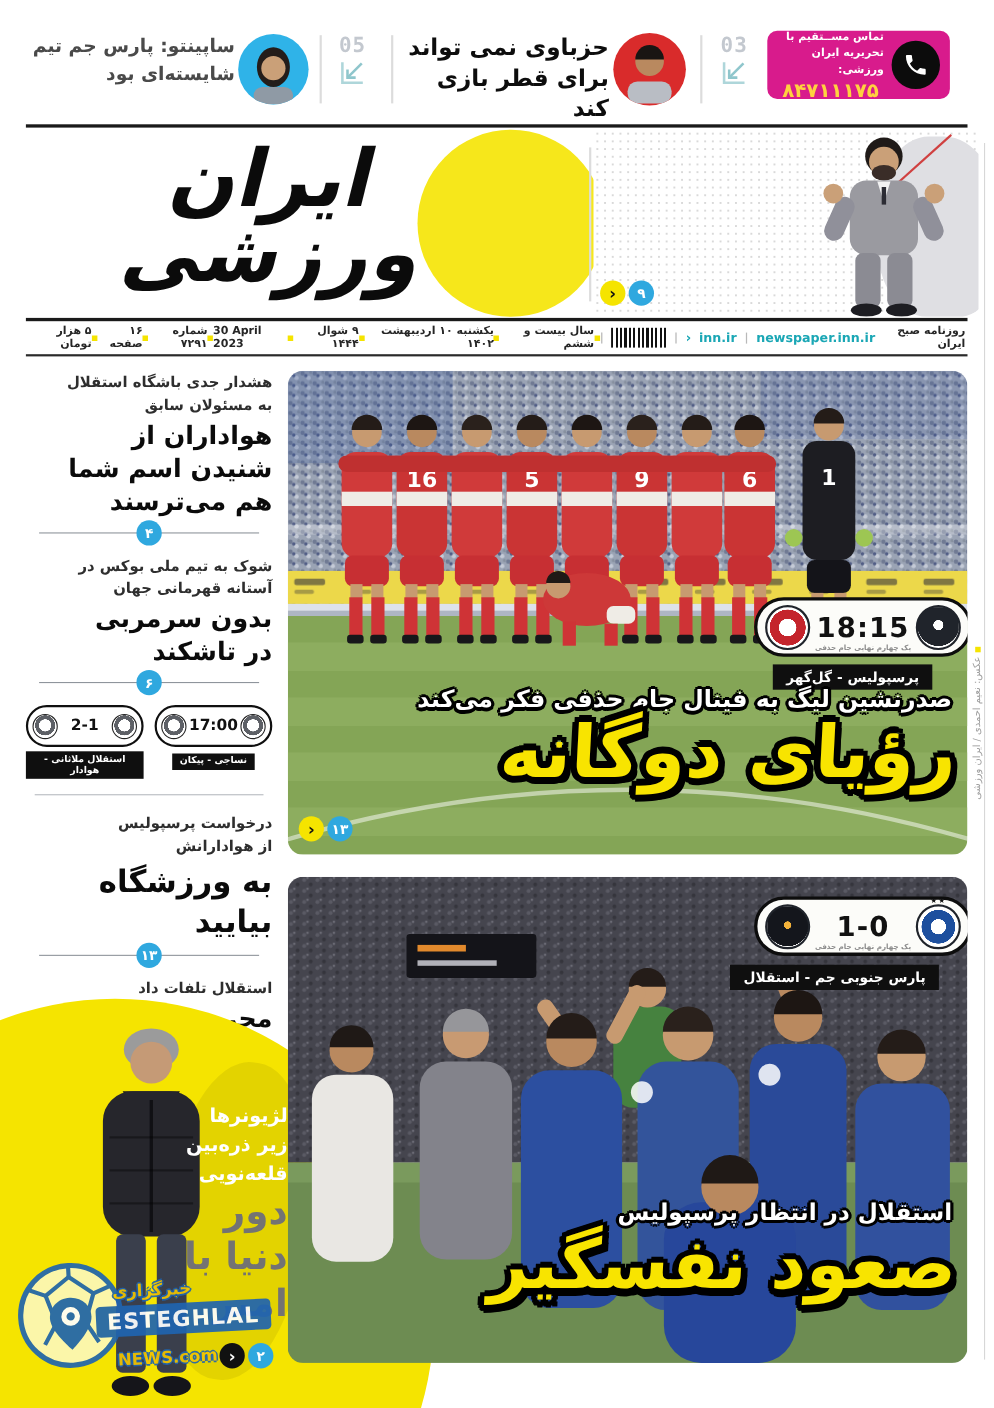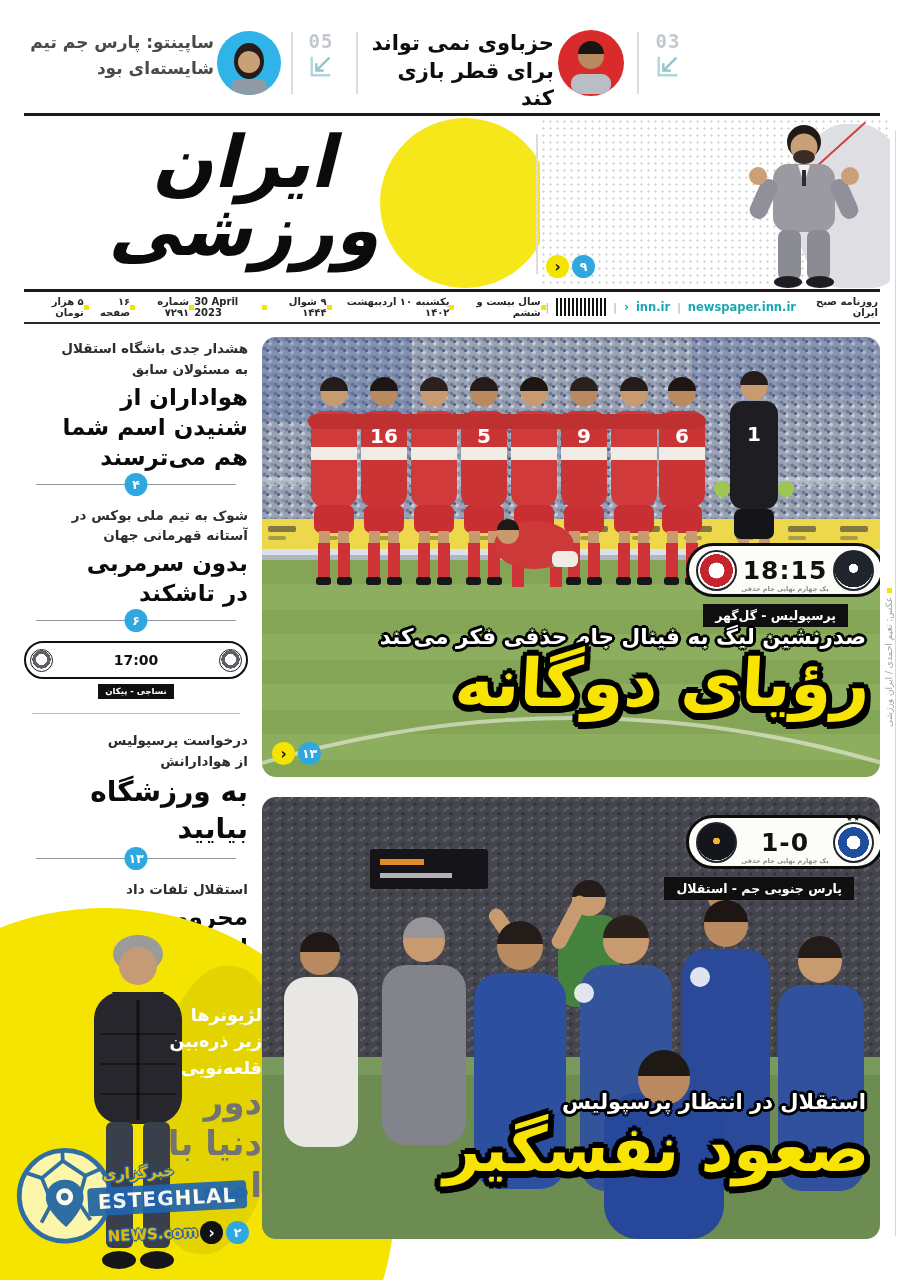--- a/index.html
+++ b/index.html
@@ -126,20 +126,32 @@
     </svg>
   </div>
   <div class="abs vsep" style="left:637px;top:32px;height:62px;"></div>
   <div class="abs pagemark" style="left:645px;top:30px;">
     <span class="digits">03</span>
     <svg width="26" height="26" viewBox="0 0 28 28">
       <polyline points="4,5 4,25 24,25" stroke="#aed6da" stroke-width="2.5" fill="none"></polyline>
       <line x1="23" y1="6" x2="9" y2="20" stroke="#8fc6cc" stroke-width="2.5"></line>
       <polyline points="9,12 9,20 17,20" stroke="#8fc6cc" stroke-width="2.5" fill="none"></polyline>
     </svg>
+  </div>
+  <div class="abs phone-badge" style="left:698px;top:28px;width:166px;height:62px;">
+    <div class="phone-circle">
+      <svg width="24" height="24" viewBox="0 0 24 24">
+          <path fill="#fff" d="M6.62 10.79c1.44 2.83 3.76 5.14 6.59 6.59l2.2-2.21c.27-.27.67-.36 1.02-.24 1.12.37 2.33.57 3.57.57.55 0 1 .45 1 1V20c0 .55-.45 1-1 1-9.39 0-17-7.61-17-17 0-.55.45-1 1-1h3.5c.55 0 1 .45 1 1 0 1.25.2 2.45.57 3.57.11.35.03.74-.25 1.02l-2.2 2.2z"></path>
+        </svg>
+    </div>
+    <div class="pb-text">
+      <div class="pb-line">تماس مســتقیم با</div>
+      <div class="pb-line">تحریریه ایران ورزشی:</div>
+      <div class="pb-num">۸۴۷۱۱۱۷۵</div>
+    </div>
   </div>
   <div class="abs rule" style="left:24px;right:24px;top:113px;height:2.5px;"></div>
 
   <div class="abs logo" style="left:126px;top:128px;width:258px;">
     <span class="l1">ایران</span>
     <span class="l2">ورزشی</span>
   </div>
   <div class="abs sun" style="left:380px;top:118px;width:170px;height:170px;"></div>
   <div class="abs vsep" style="left:536px;top:134px;height:140px;"></div>
 
@@ -219,20 +231,28 @@
       <span class="badge num">۶</span>
     </div>
     <div class="matches">
       <div class="match">
         <div class="pill">
           <span class="logo-dot"></span>
           <span class="score">17:00</span>
           <span class="logo-dot"></span>
         </div>
         <span class="match-label">نساجی - پیکان</span>
+      </div>
+      <div class="match">
+        <div class="pill">
+          <span class="logo-dot"></span>
+          <span class="score">2-1</span>
+          <span class="logo-dot"></span>
+        </div>
+        <span class="match-label">استقلال ملاثانی - هوادار</span>
       </div>
     </div>
     <div class="sb-line"></div>
     <div class="sb-kicker ml">درخواست پرسپولیس
 از هوادارانش</div>
     <div class="sb-head ml" style="font-size:28px;">به ورزشگاه
 بیایید</div>
     <div class="sb-div">
       <span class="badge num">۱۳</span>
     </div>

